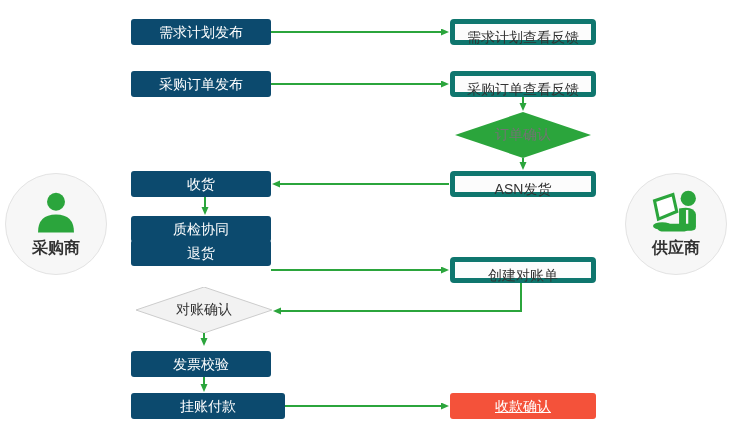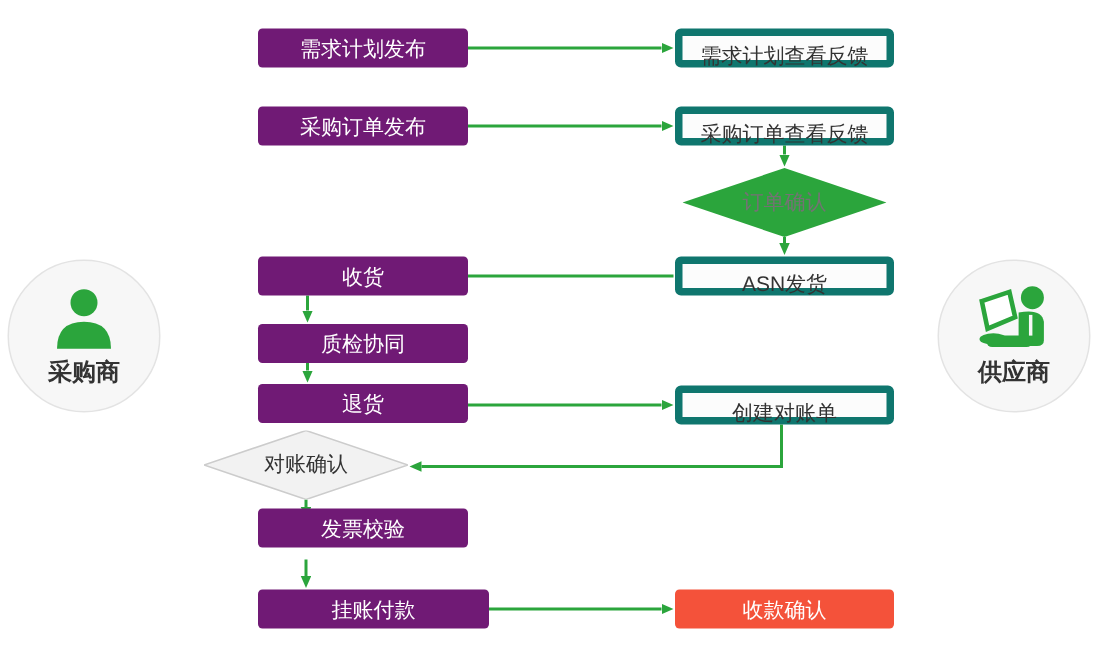--- a/index.html
+++ b/index.html
@@ -5,27 +5,27 @@
   html,body{margin:0;padding:0;background:#fff;}
   #stage{
     position:relative;width:731px;height:436px;background:#ffffff;overflow:hidden;
     font-family:"Liberation Sans","DejaVu Sans",sans-serif;
   }
   .node{
     position:absolute;height:26px;line-height:26px;text-align:center;
     font-size:14px;box-sizing:border-box;white-space:nowrap;
   }
   .green-box{
-    background:#701a75;color:#ffffff;border-radius:3px;margin-left:41px;
+    background:#0c4a6e;color:#ffffff;border-radius:3px;
   }
   .white-box{
     background:#FCFCFC;color:#333333;border:5px solid #0f766e;border-radius:4px;
   }
   .red-box{
-    background:#F4523A;color:#ffffff;border-radius:3px;
+    background:#F4523A;color:#ffffff;border-radius:3px;text-decoration:underline;
   }
   .diamond{
     position:absolute;width:136px;height:46px;
   }
   .diamond svg{position:absolute;left:0;top:0;}
   .diamond span{
     position:absolute;left:0;top:0;width:100%;height:100%;
     display:flex;align-items:center;justify-content:center;
     font-size:14px;
   }
@@ -83,22 +83,22 @@
       <ellipse cx="18" cy="47" rx="12" ry="5" fill="#2BA53C"></ellipse>
       <polygon points="8,14 32,6 37,28 13,38" fill="#FFFFFF" stroke="#2BA53C" stroke-width="4"></polygon>
     </svg>
     <div class="actor-label">供应商</div>
   </div>
 
   <div class="node green-box" style="left:131px;top:19px;width:140px;">需求计划发布</div>
   <div class="node green-box" style="left:131px;top:71px;width:140px;">采购订单发布</div>
   <div class="node green-box" style="left:131px;top:171px;width:140px;">收货</div>
   <div class="node green-box" style="left:131px;top:216px;width:140px;">质检协同</div>
-  <div class="node green-box" style="left:131px;top:256px;width:140px;">退货</div>
-  <div class="node green-box" style="left:131px;top:339px;width:140px;">发票校验</div>
+  <div class="node green-box" style="left:131px;top:240px;width:140px;">退货</div>
+  <div class="node green-box" style="left:131px;top:351px;width:140px;">发票校验</div>
   <div class="node green-box" style="left:131px;top:393px;width:154px;">挂账付款</div>
 
   <div class="diamond gray" style="left:136px;top:287px;">
     <svg width="136" height="46">
       <polygon points="0,23 68,0 136,23 68,46" fill="#F2F2F2" stroke="#CCCCCC" stroke-width="1"></polygon>
     </svg>
     <span>对账确认</span>
   </div>
 
   <div class="node white-box" style="left:450px;top:19px;width:146px;">需求计划查看反馈</div>

